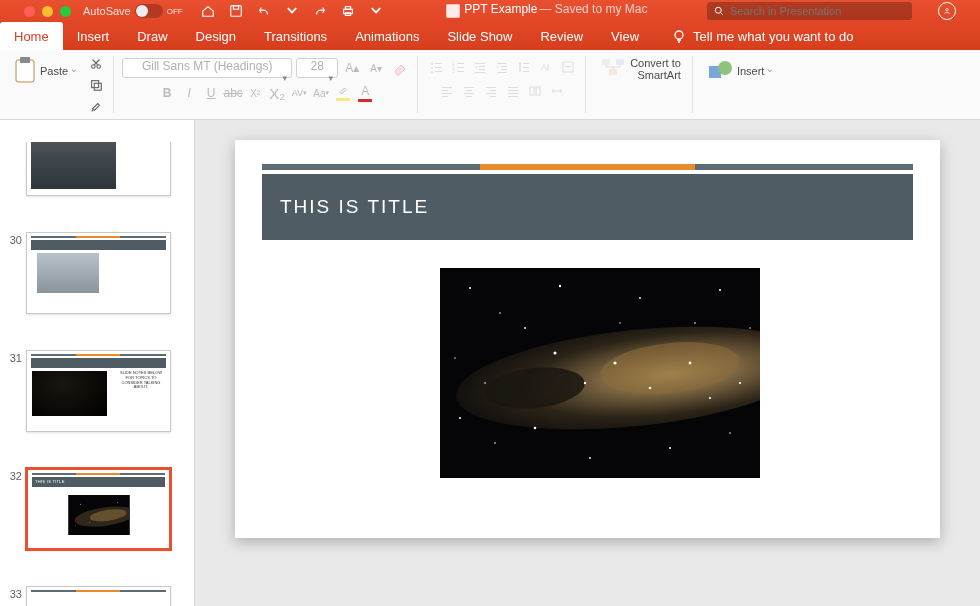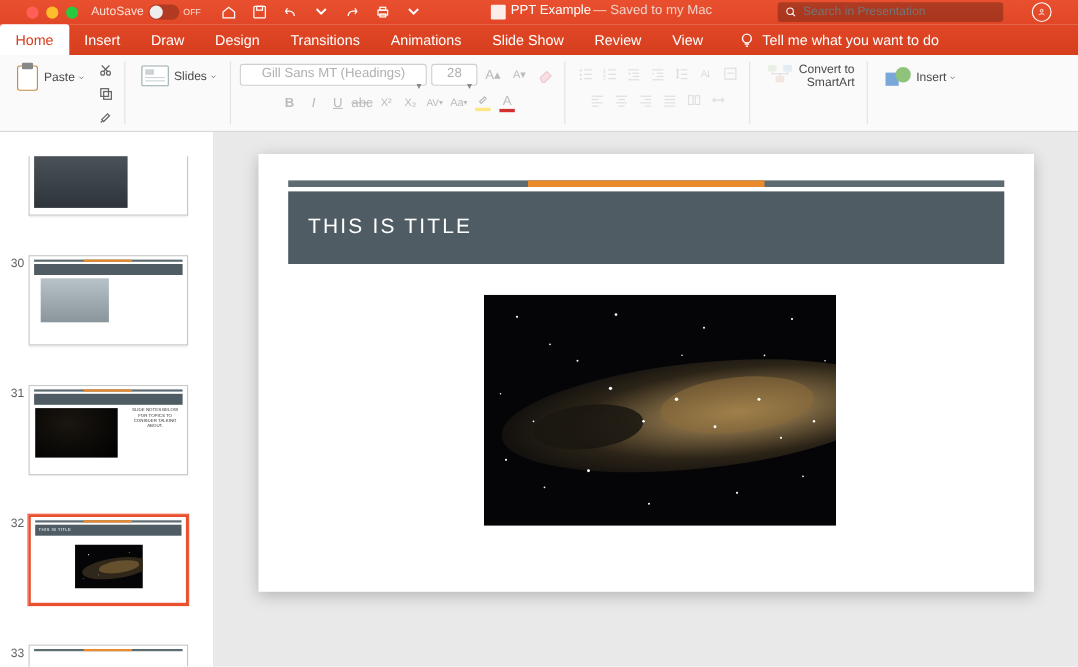--- a/index.html
+++ b/index.html
@@ -207,34 +207,20 @@
         <button class="smbtn">
             <svg width="14" height="14" viewBox="0 0 16 16">
               <path d="M4 10l6-6 2 2-6 6z" class="ic"></path>
               <path d="M3 13l2-2" class="ic"></path>
             </svg>
           </button>
       </div>
     </div>
   </div>
 
-  <div class="group">
-    <div class="bigbtn">
-      <svg width="30" height="28" viewBox="0 0 30 28">
-          <rect x="3" y="4" width="24" height="18" rx="1" fill="#fff" stroke="#9aa"></rect>
-          <rect x="6" y="7" width="8" height="5" fill="#c9d3d8"></rect>
-          <rect x="6" y="14" width="18" height="1" fill="#c9d3d8"></rect>
-          <rect x="6" y="17" width="18" height="1" fill="#c9d3d8"></rect>
-        </svg>
-      <span class="lbl">Slides</span>
-      <svg width="8" height="6" viewBox="0 0 10 10">
-          <path d="M2 3l3 3 3-3" class="ic"></path>
-        </svg>
-    </div>
-  </div>
 
   <div class="group disabled" style="padding-top:8px;">
     <div class="row" style="gap:4px;">
       <div class="fontcombo fontname">
           <span>Gill Sans MT (Headings)</span>
           <span class="dd">▾</span>
         </div>
       <div class="fontcombo sizecombo">
           <span>28</span>
           <span class="dd">▾</span>
@@ -246,21 +232,21 @@
             <path d="M3 11l6-6 4 4-6 6H5z" fill="#f3c1cf" stroke="#d89"></path>
           </svg>
         </span>
     </div>
     <div class="row" style="gap:2px;margin-top:6px;">
       <span class="smbtn" style="font-weight:700;color:#bbb">B</span>
       <span class="smbtn" style="font-style:italic;color:#bbb">I</span>
       <span class="smbtn" style="text-decoration:underline;color:#bbb">U</span>
       <span class="smbtn" style="text-decoration:line-through;color:#bbb">abc</span>
       <span class="smbtn" style="color:#bbb;font-size:10px">X²</span>
-      <span class="smbtn" style="color:#bbb;font-size:10px">X₂</span>
+      <span class="smbtn" style="color:#bbb;font-size:15px">X₂</span>
       <span class="smbtn" style="color:#bbb;font-size:9px">AV<span style="font-size:7px">▾</span></span>
       <span class="smbtn" style="color:#bbb;font-size:10px">Aa<span style="font-size:7px">▾</span></span>
       <span class="smbtn">
           <div style="display:flex;flex-direction:column;align-items:center">
             <svg width="12" height="12" viewBox="0 0 16 16">
               <path d="M4 10l6-6 2 2-6 6z" class="ic"></path>
             </svg>
             <div class="colorbar" style="background:#ffe680"></div>
           </div>
         </span>

